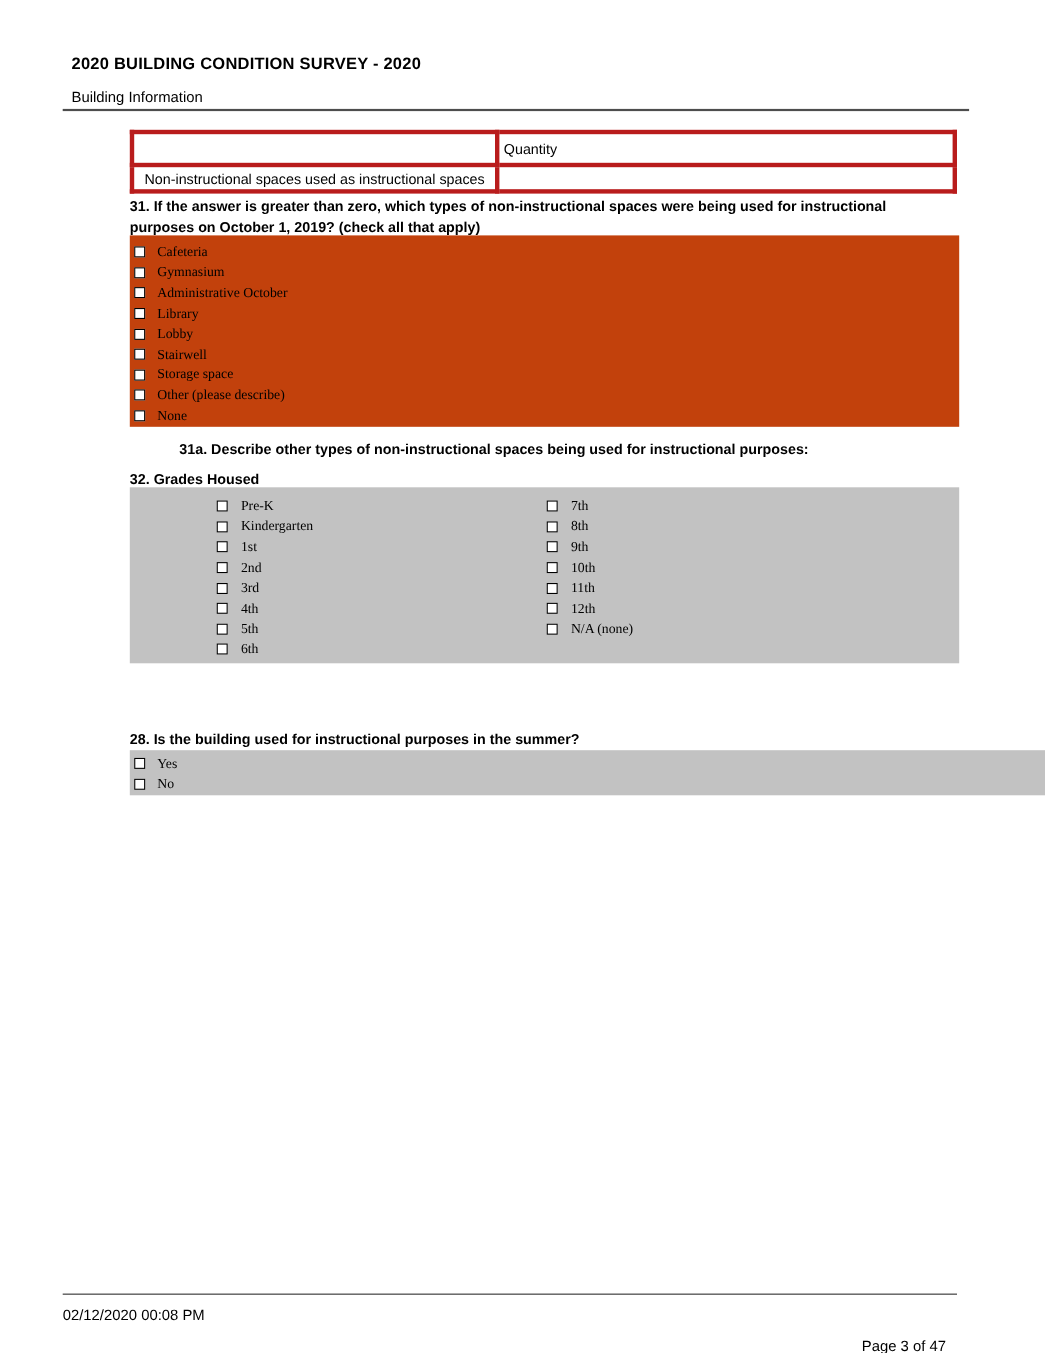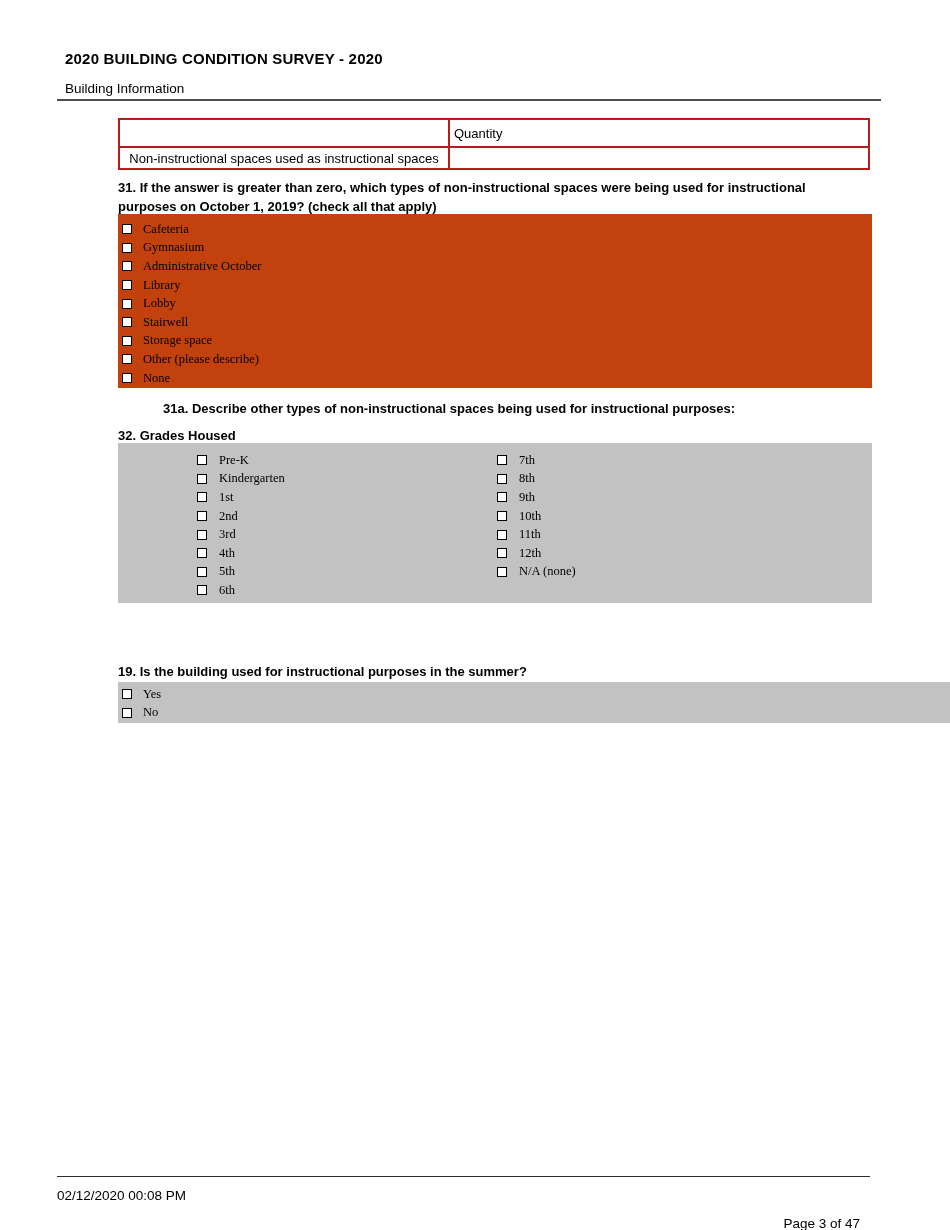--- a/index.html
+++ b/index.html
@@ -5,21 +5,21 @@
   html,body { margin:0; padding:0; background:#fff; }
   .page {
     position:relative; width:950px; height:1230px; background:#ffffff;
     font-family:"Liberation Sans", sans-serif; color:#000; overflow:hidden;
   }
   .doc-title { position:absolute; left:65px; top:50px; font-size:15px; font-weight:700; letter-spacing:0.2px; }
   .section-title { position:absolute; left:65px; top:81px; font-size:13.5px; }
   .section-rule { position:absolute; left:57px; top:99px; width:824px; height:0; border-top:2px solid #4d4d4d; }
 
   .bcs-table { position:absolute; left:118px; top:118px; width:752px; border-collapse:collapse; font-size:13px; }
-  .bcs-table td { border:2px solid #b91c1c; padding:1px 4px; vertical-align:middle; }
+  .bcs-table td { border:4px solid #b91c1c; padding:1px 4px; vertical-align:middle; }
   .bcs-table .col-label { width:320px;text-align:center; }
   .bcs-table .hdr-row td { height:24px; }
   .bcs-table .data-row td { height:18px; }
 
   .question { position:absolute; font-size:13px; font-weight:700; line-height:19px; }
   #q31 { left:118px; top:178px; width:748px; }
   #q31a { left:163px; top:399px; }
   #q32 { left:118px; top:426px; }
   #q33 { left:118px; top:615px; width:742px; }
   #q34 { left:118px; top:662px; }
@@ -169,21 +169,21 @@
         <span class="cb"></span>
         <span class="cb-label">12th</span>
       </div>
       <div class="cb-row">
         <span class="cb"></span>
         <span class="cb-label">N/A (none)</span>
       </div>
     </div>
   </div>
 
-  <div class="question" id="q34">19. Is the building used for instructional purposes in the summer?</div>
+  <div class="question" id="q34">28. Is the building used for instructional purposes in the summer?</div>
 
   <div class="panel" id="panel34" style="background: rgb(194, 194, 194);">
     <div class="cb-row">
       <span class="cb"></span>
       <span class="cb-label">Yes</span>
     </div>
     <div class="cb-row">
       <span class="cb"></span>
       <span class="cb-label">No</span>
     </div>

